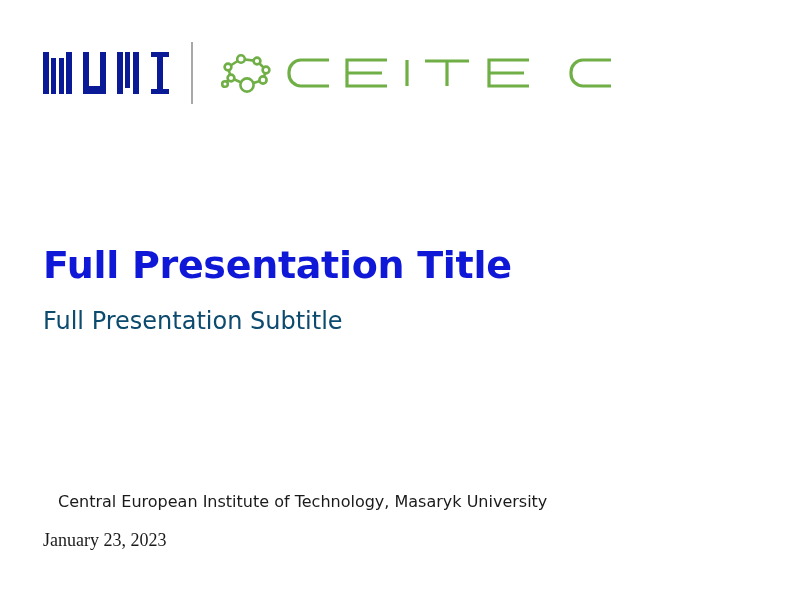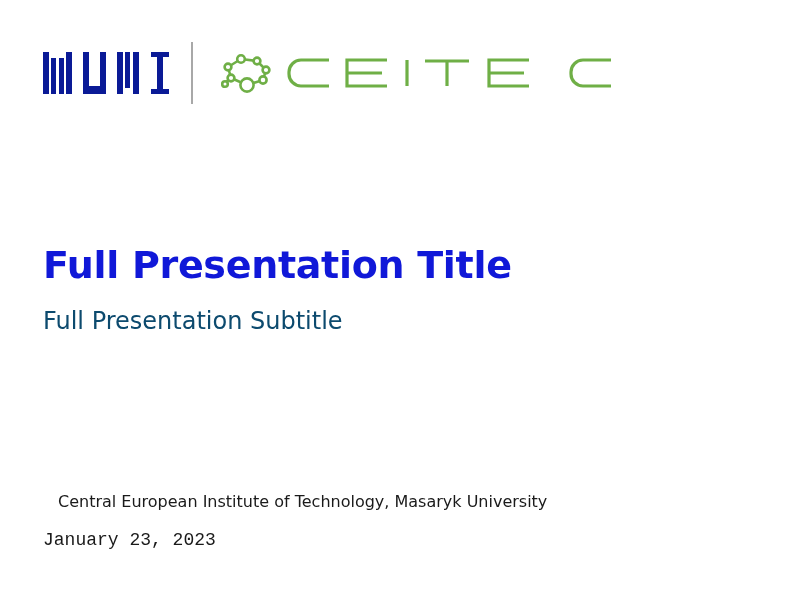--- a/index.html
+++ b/index.html
@@ -127,21 +127,21 @@
     line-height: 22px;
     color: #1a1a1a;
     white-space: nowrap;
   }
 
   .date {
     position: absolute;
     left: 43px;
     top: 528px;
     margin: 0;
-    font-family: Liberation Mono, monospace;
+    font-family: Liberation Serif, serif;
     font-weight: normal;
     font-size: 18px;
     line-height: 24px;
     color: #1a1a1a;
     white-space: nowrap;
   }
 </style>
 </head>
 <body>
 

